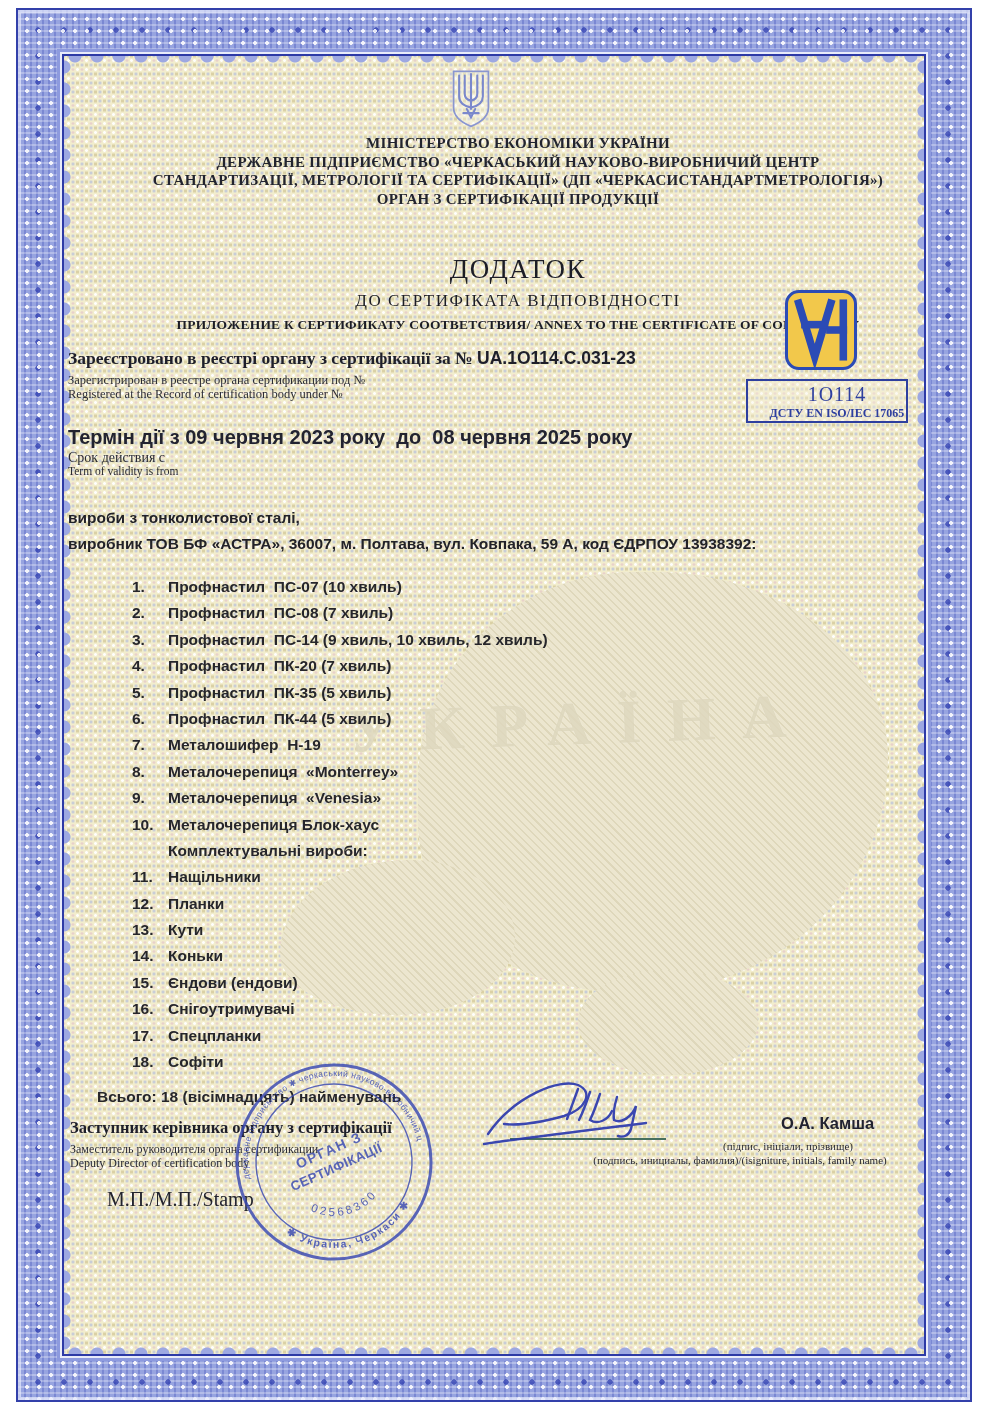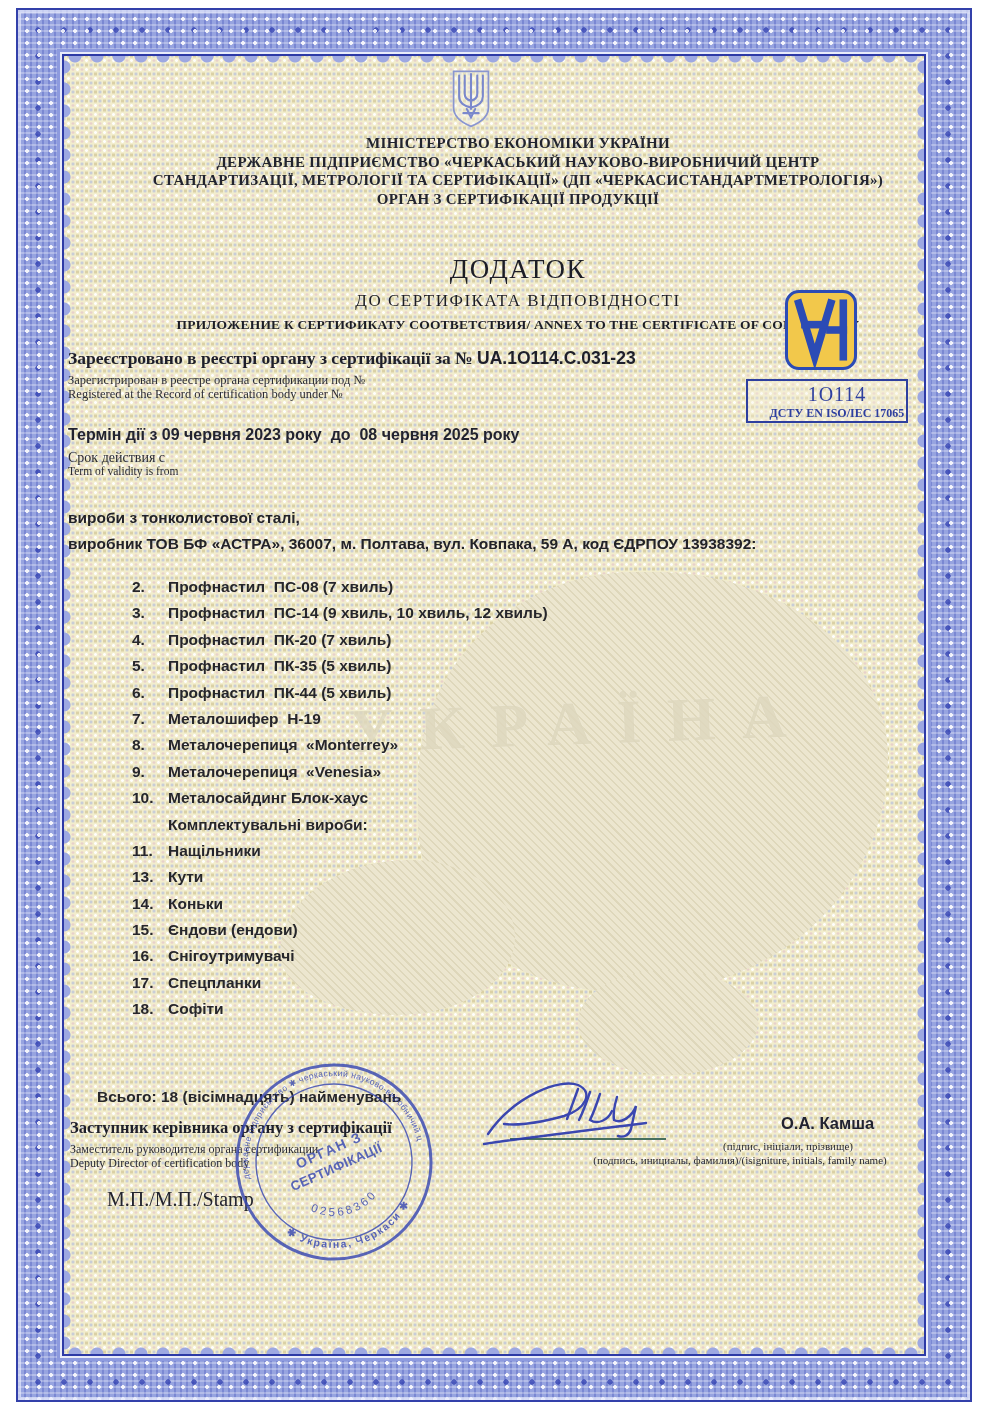--- a/index.html
+++ b/index.html
@@ -65,21 +65,21 @@
   .subtitle{font-weight:bold;color:#1c1d26;font-size:13.5px;letter-spacing:.2px;}
 
   .reg-main{font-weight:bold;font-size:17.5px;color:#1e1f2a;}
   .reg-num{font-family:"Liberation Sans",sans-serif;}
   .small-note{font-size:12.5px;line-height:14.5px;color:#2a2b34;}
 
   .accr-box{border:2px solid #2e3f9f;color:#2e3f9f;text-align:center;background:rgba(245,242,222,.35);padding-left:20px;}
   .accr-code{font-size:20px;line-height:23px;letter-spacing:1px;}
   .accr-std{font-size:12px;font-weight:bold;line-height:14px;}
 
-  .term-main{font-weight:bold;font-size:16px;color:#222330;}
+  .term-main{font-weight:bold;font-size:20px;color:#222330;}
   .manu{font-weight:bold;font-size:15.5px;color:#222228;}
 
   .product-list{position:absolute;left:114px;top:564px;width:600px;}
   .product-row{display:block;height:26.4px;line-height:26.4px;
     font-family:"Liberation Sans",sans-serif;font-weight:bold;font-size:15.5px;color:#26262b;}
   .product-row .num{display:inline-block;width:36px;}
   .total-line{font-weight:bold;font-size:15.5px;color:#26262b;}
 
   .deputy-uk{font-weight:bold;font-size:16.5px;color:#1e1f2a;}
   .sig-name{font-weight:bold;font-size:16.5px;color:#222330;padding-left:44px;}
@@ -153,20 +153,23 @@
 
     <div class="abs term-main sans pre" style="left:50px;top:416px;">Термін дії з 09 червня 2023 року  до  08 червня 2025 року</div>
     <div class="abs small-note" style="left:50px;top:441px;font-size:14px;line-height:13.5px;">Срок действия с</div>
     <div class="abs small-note" style="left:50px;top:455px;font-size:11.5px;line-height:13.5px;">Term of validity is from</div>
 
     <div class="abs manu sans" style="left:50px;top:499px;">вироби з тонколистової сталі,</div>
     <div class="abs manu sans" style="left:50px;top:525px;">виробник ТОВ БФ «АСТРА», 36007, м. Полтава, вул. Ковпака, 59 А, код ЄДРПОУ 13938392:</div>
 
     <div class="product-list">
 
+        <div class="product-row">
+          <span class="num">1.</span><span class="pre">Профнастил  ПС-07 (10 хвиль)</span>
+        </div>
 
         <div class="product-row">
           <span class="num">2.</span><span class="pre">Профнастил  ПС-08 (7 хвиль)</span>
         </div>
 
         <div class="product-row">
           <span class="num">3.</span><span class="pre">Профнастил  ПС-14 (9 хвиль, 10 хвиль, 12 хвиль)</span>
         </div>
 
         <div class="product-row">
@@ -187,31 +190,34 @@
 
         <div class="product-row">
           <span class="num">8.</span><span class="pre">Металочерепиця  «Monterrey»</span>
         </div>
 
         <div class="product-row">
           <span class="num">9.</span><span class="pre">Металочерепиця  «Venesia»</span>
         </div>
 
         <div class="product-row">
-          <span class="num">10.</span><span class="pre">Металосайдинг Блок-хаус</span>
+          <span class="num">10.</span><span class="pre">Металочерепиця Блок-хаус</span>
         </div>
 
         <div class="product-row">
           <span class="num"></span><span class="pre">Комплектувальні вироби:</span>
         </div>
 
         <div class="product-row">
           <span class="num">11.</span><span class="pre">Нащільники</span>
         </div>
 
+        <div class="product-row">
+          <span class="num">12.</span><span class="pre">Планки</span>
+        </div>
 
         <div class="product-row">
           <span class="num">13.</span><span class="pre">Кути</span>
         </div>
 
         <div class="product-row">
           <span class="num">14.</span><span class="pre">Коньки</span>
         </div>
 
         <div class="product-row">

